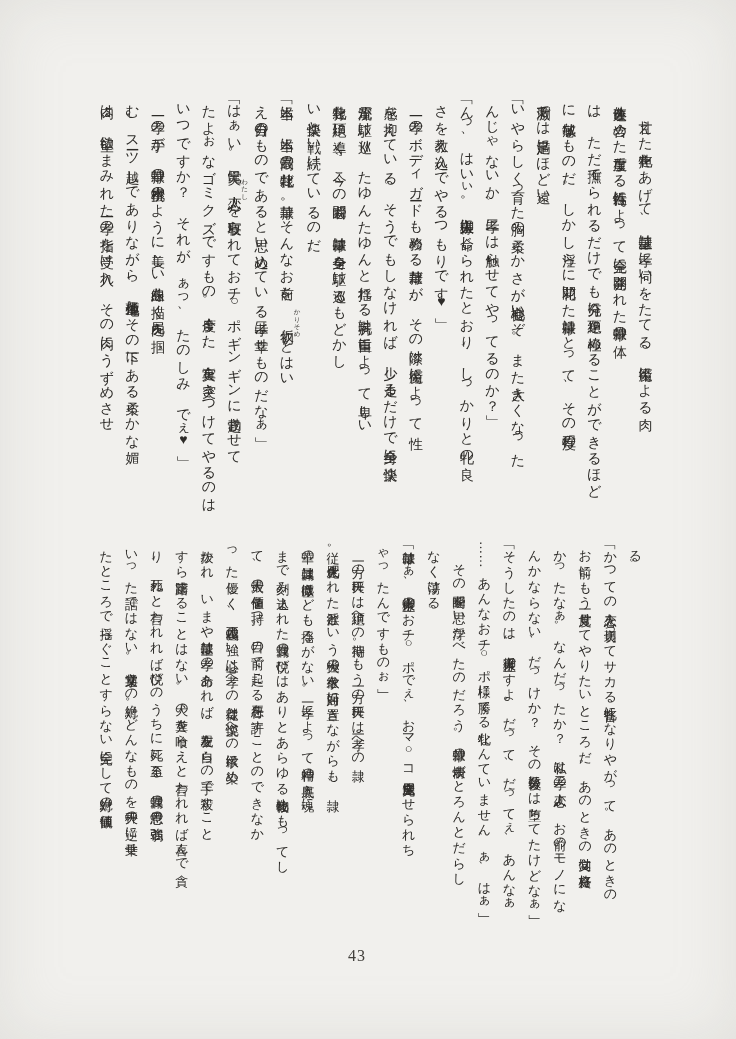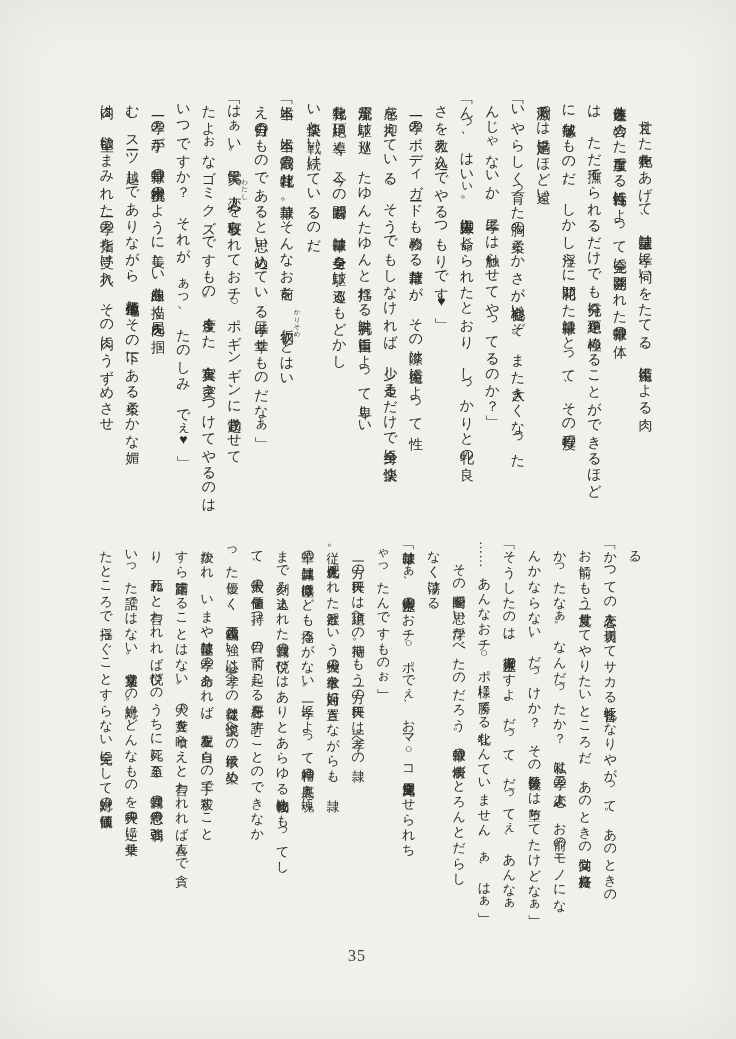--- a/index.html
+++ b/index.html
@@ -103,14 +103,14 @@
       <div class="tline">華の隷属は微塵ほども揺るがない。一孝によって精神の奥底、魂に</div>
       <div class="tline">まで刻み込まれた隷属の悦びはありとあらゆる比較物をもってし</div>
       <div class="tline">て、最大の価値を持つ。目の前で起こる悪行を許すことのできなか</div>
       <div class="tline">った優しく、正義感の強い心は一孝への隷従と悦楽への欲求に染め</div>
       <div class="tline">抜かれ、いまや隷華は一孝の命あれば、親友を自らの手で殺すこと</div>
       <div class="tline">すら躊躇することはない。犬の糞を喰らえと言われれば喜んで貪</div>
       <div class="tline">り、死ねと言われれば悦びのうちに死に至る。隷属の意思の強弱と</div>
       <div class="tline">いった話ではない。文字通りの絶対。どんなものを天秤の逆に乗せ</div>
       <div class="tline">たところで揺らぐことすらない完全にして絶対の価値観。</div>
     </div>
-  <div id="page-number">35</div>
+  <div id="page-number">43</div>
 </div>
 
 </body></html>

